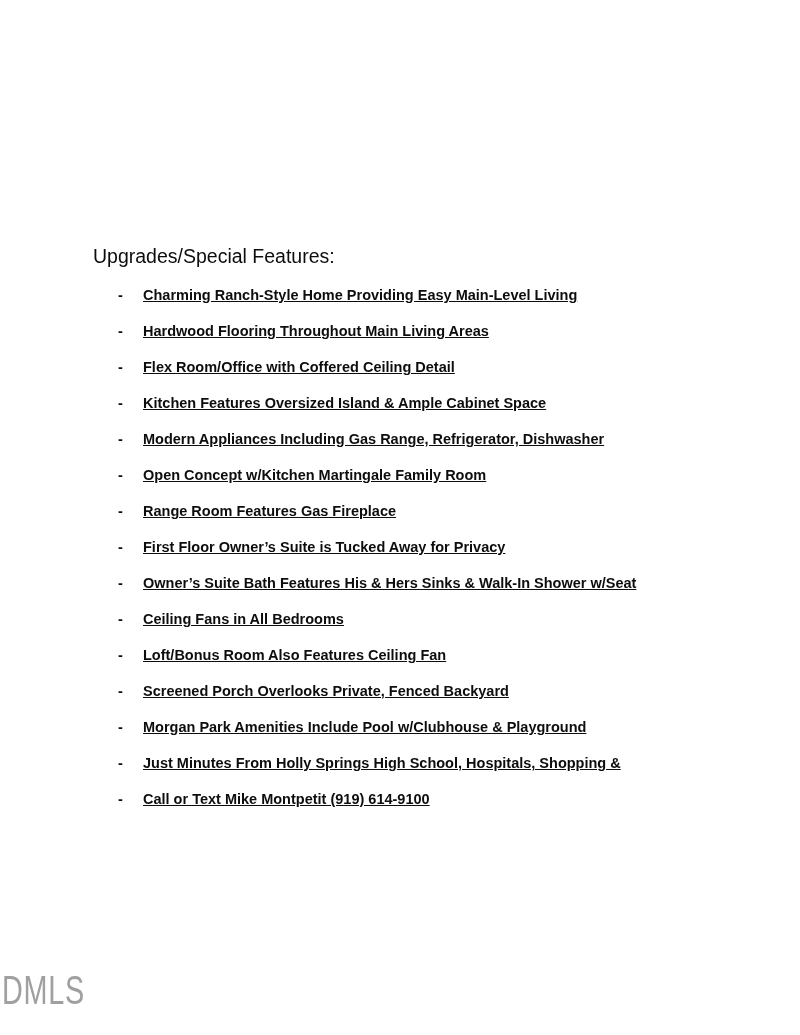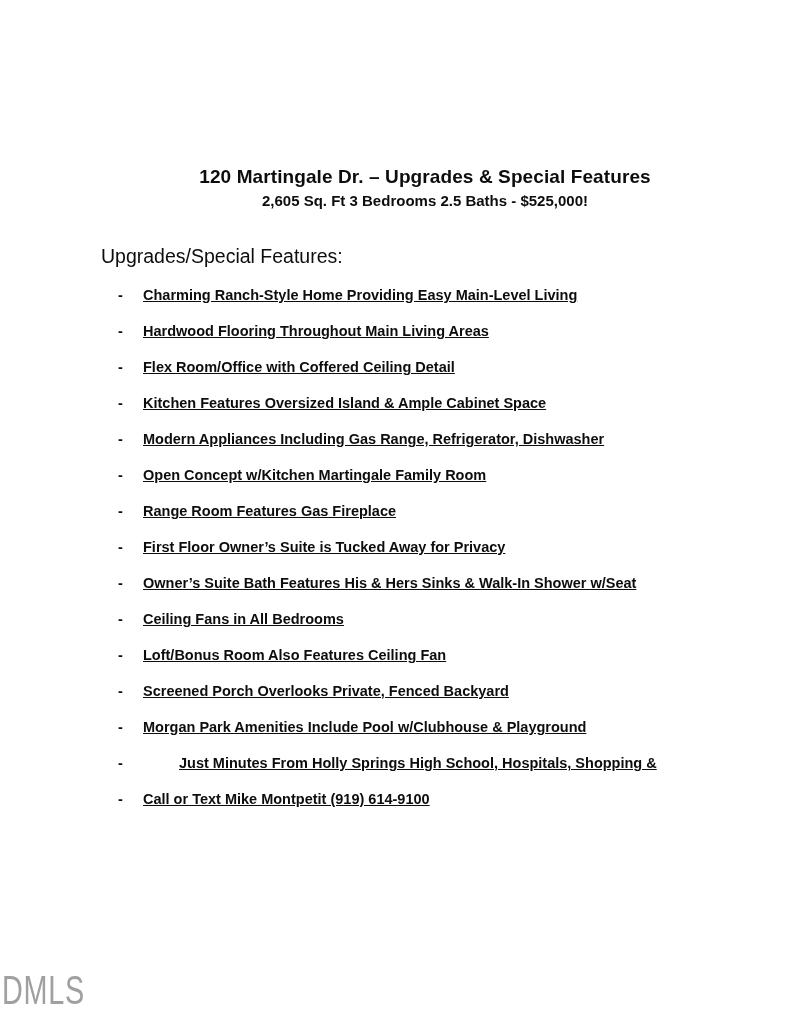--- a/index.html
+++ b/index.html
@@ -33,63 +33,58 @@
     line-height: 21px;
     white-space: nowrap;
   }
   .section-heading {
     position: absolute;
     top: 245px;
     left: 93px;
     font-size: 19.5px;
     font-weight: 400;
     white-space: nowrap;
-    margin-left: 8px;
   }
   .feature-list {
     position: absolute;
     top: 277px;
     left: 93px;
     width: 640px;
     list-style: none;
   }
   .feature-item {
     display: flex;
     align-items: flex-start;
     font-size: 14.5px;
     font-weight: bold;
     line-height: 36px;
   }
   .bullet {
     flex: 0 0 25px;
     margin-left: 25px;
   }
   .item-text { flex: 1 1 auto; text-decoration: underline; }
-  .item-text div { white-space: nowrap; margin-left: 36px; }
+  .item-text div { white-space: nowrap; }
   .watermark {
     position: absolute;
     left: 2px;
     top: 968px;
     font-size: 40px;
     font-weight: 300;
     letter-spacing: 1px;
     transform: scaleX(0.72);
     transform-origin: left center;
     white-space: nowrap;
   }
 </style>
 </head>
 <body>
 
 <div class="page" style="color: rgb(13, 13, 13); background: rgb(255, 255, 255);">
 
-  <div class="header-block">
-    <div class="doc-title">120 Martingale Dr. – Upgrades &amp; Special Features</div>
-    <div class="doc-subtitle">2,605 Sq. Ft 3 Bedrooms 2.5 Baths - $525,000!</div>
-  </div>
 
   <div class="section-heading">Upgrades/Special Features:</div>
 
   <ul class="feature-list">
     <li class="feature-item">
       <span class="bullet">-</span>
       <span class="item-text">Charming Ranch-Style Home Providing Easy Main-Level Living</span>
     </li>
     <li class="feature-item">
       <span class="bullet">-</span>

